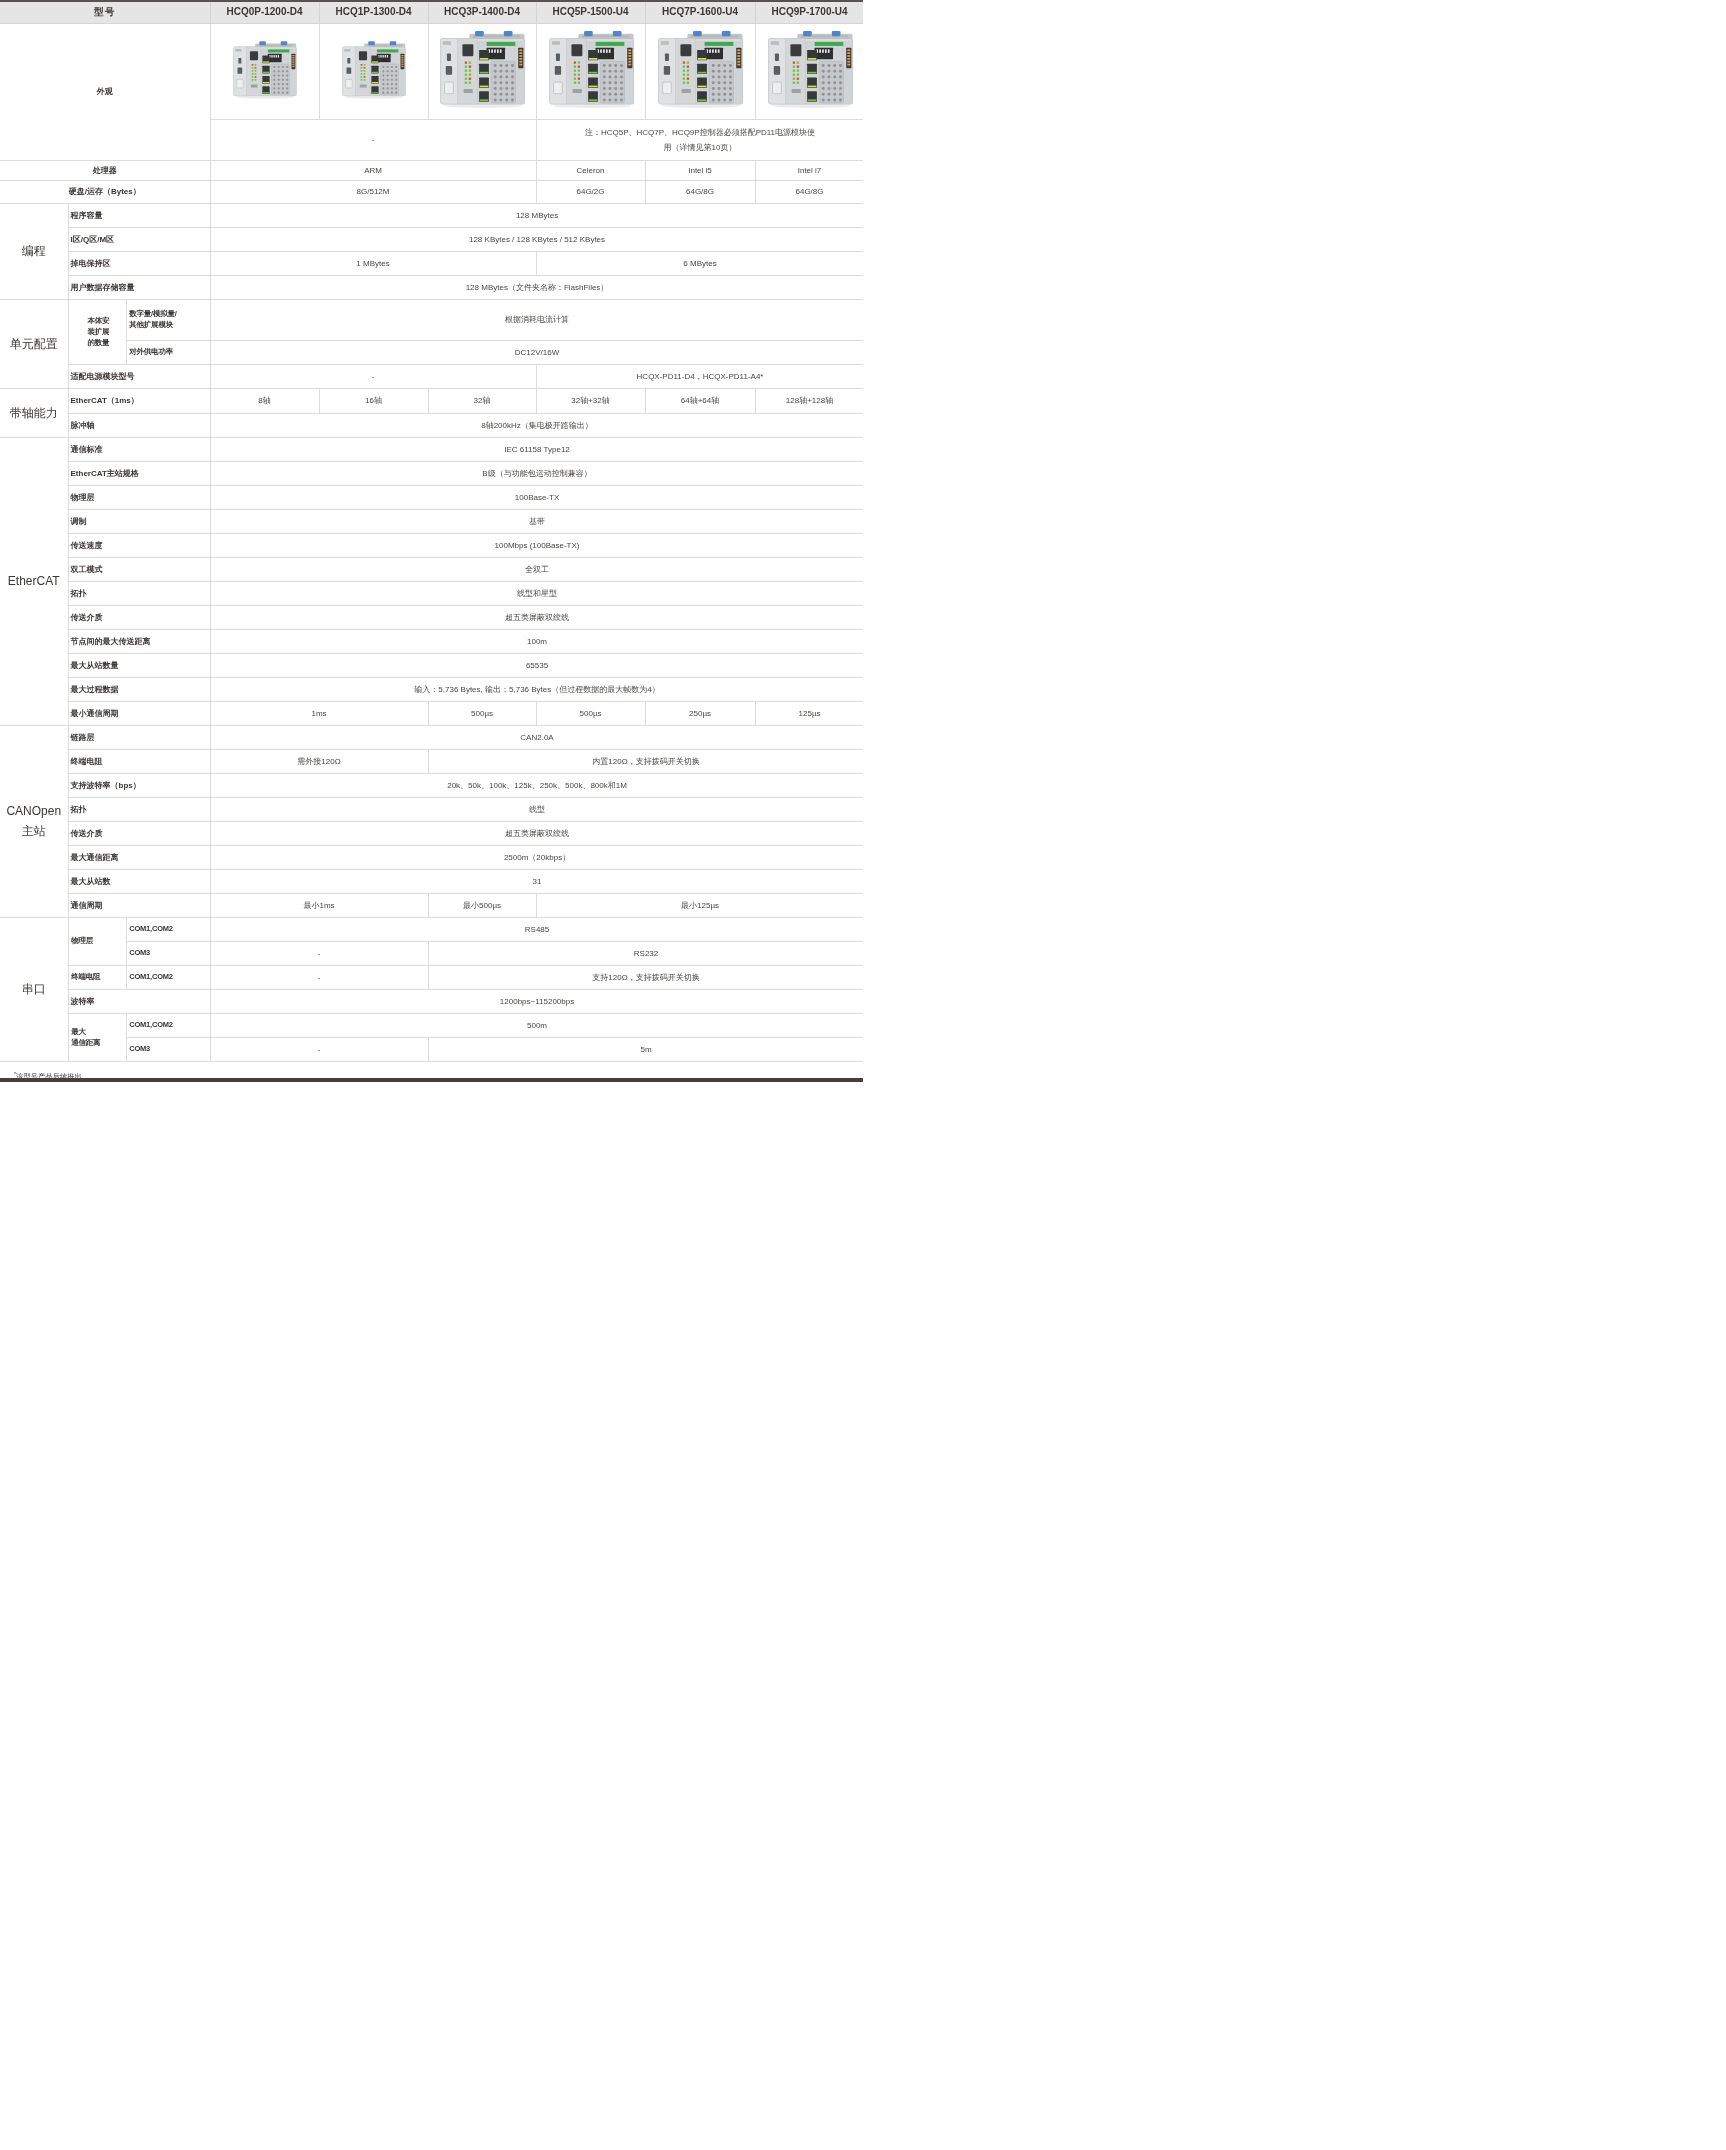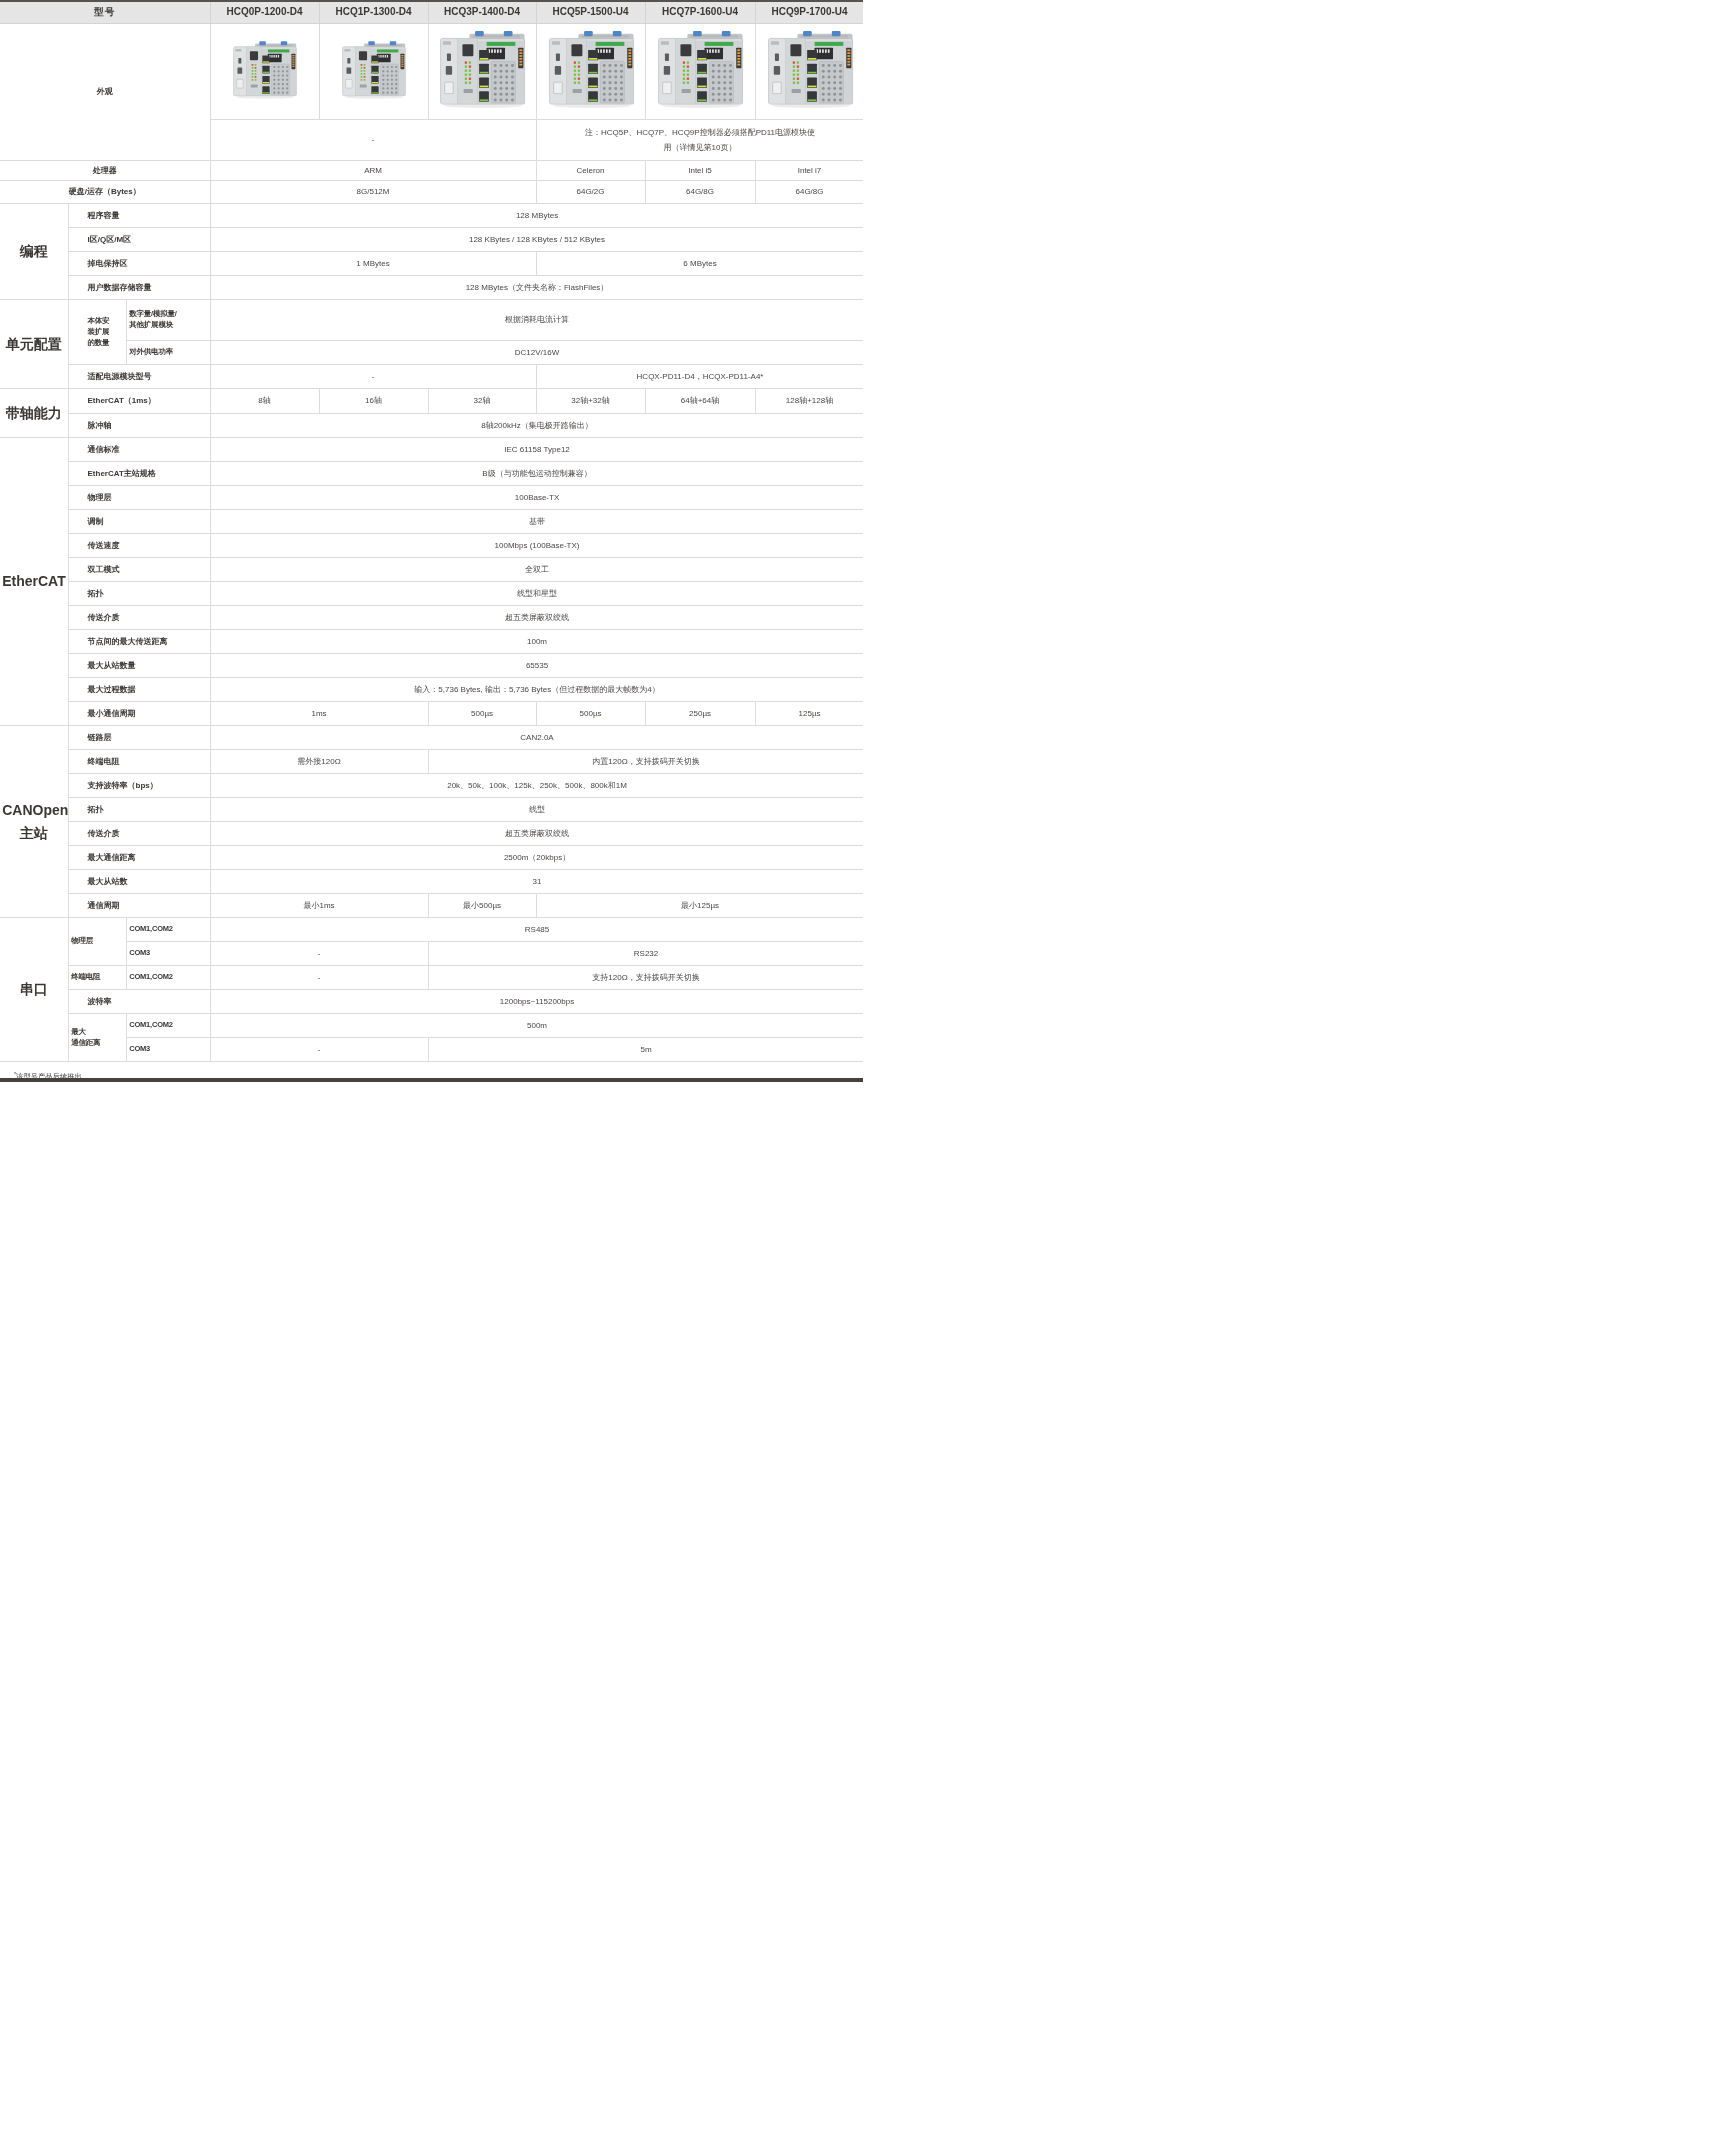--- a/index.html
+++ b/index.html
@@ -12,23 +12,23 @@
   .botbar { position:absolute; left:0; bottom:0; width:100%; height:4.3px; background:#45413e; }
 
   table { border-collapse:collapse; table-layout:fixed; width:863px; border-left:hidden; border-top:hidden; }
   td {
     border:0.5px solid #dcdcdc; text-align:center; vertical-align:middle;
     font-size:8px; color:#4b4745; padding:1.1px 2.2px; line-height:1.45; overflow:hidden;
   }
   tr.hdr td { background:#e5e5e5; border-color:#d4d4d4; color:#3b3735; font-weight:bold; }
   td.hl  { font-size:9.7px; letter-spacing:1.1px; }
   td.mh  { font-size:10px; }
-  td.grp  { font-weight:bold; font-size:14px; color:#3b3735; line-height:1.6; }
+  td.grp  { font-weight:normal; font-size:12px; color:#3b3735; line-height:1.6; }
   td.lbl  { font-weight:bold; font-size:8px; color:#3b3735; }
-  td.attr { text-align:left; padding-left:19px; font-weight:bold; font-size:8px; color:#3b3735; }
+  td.attr { text-align:left; padding-left:2px; font-weight:bold; font-size:8px; color:#3b3735; }
   td.attr2 { text-align:left; padding-left:2.7px; font-weight:bold; font-size:7.5px; color:#3b3735; letter-spacing:-0.2px; }
   .pre { white-space:pre-line; }
   .note-inner { display:inline-block; max-width:232px; line-height:1.95; font-size:8px; }
   .img-cell { padding:2.2px 1.6px; }
   .h36{height:22px}.h178{height:96px}.h77{height:41px}.h37{height:20px}.h43{height:23px}
   .h44{height:24px}.h46{height:25px}.h76{height:41px}
   .footer { margin:8.6px 0 0 14px; font-size:7.3px; color:#3b3735; }
   .footer sup { font-size:5.4px; }
   .plc { display:inline-block; }
   .defs { position:absolute; width:0; height:0; overflow:hidden; }

